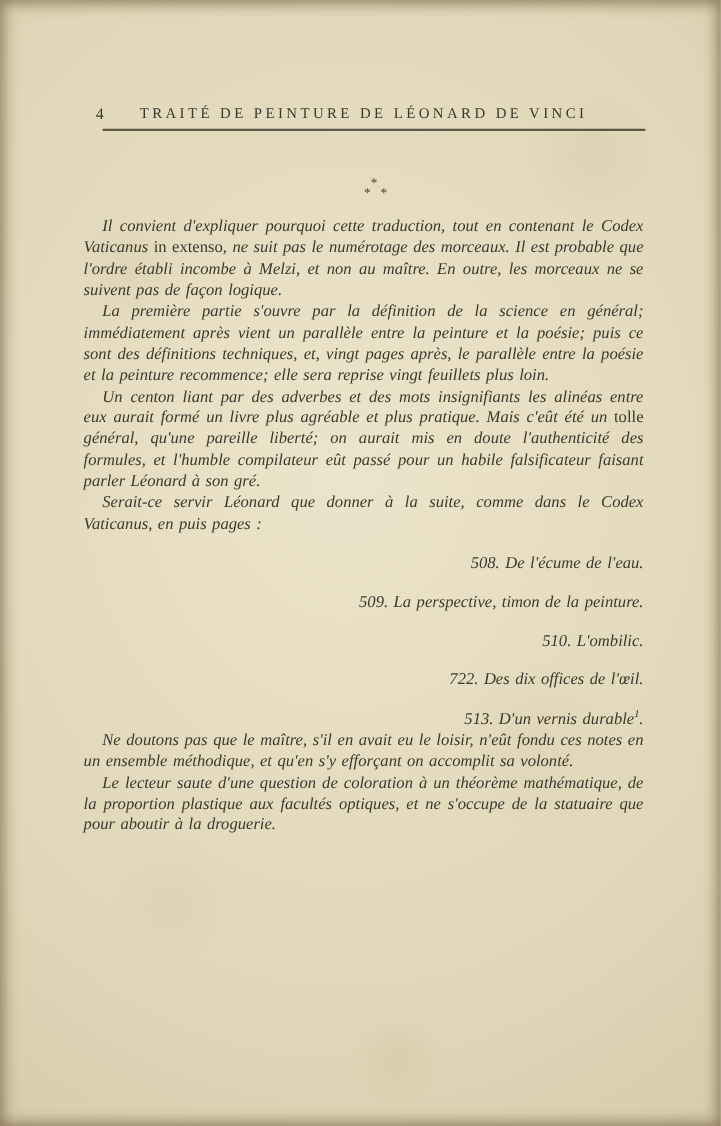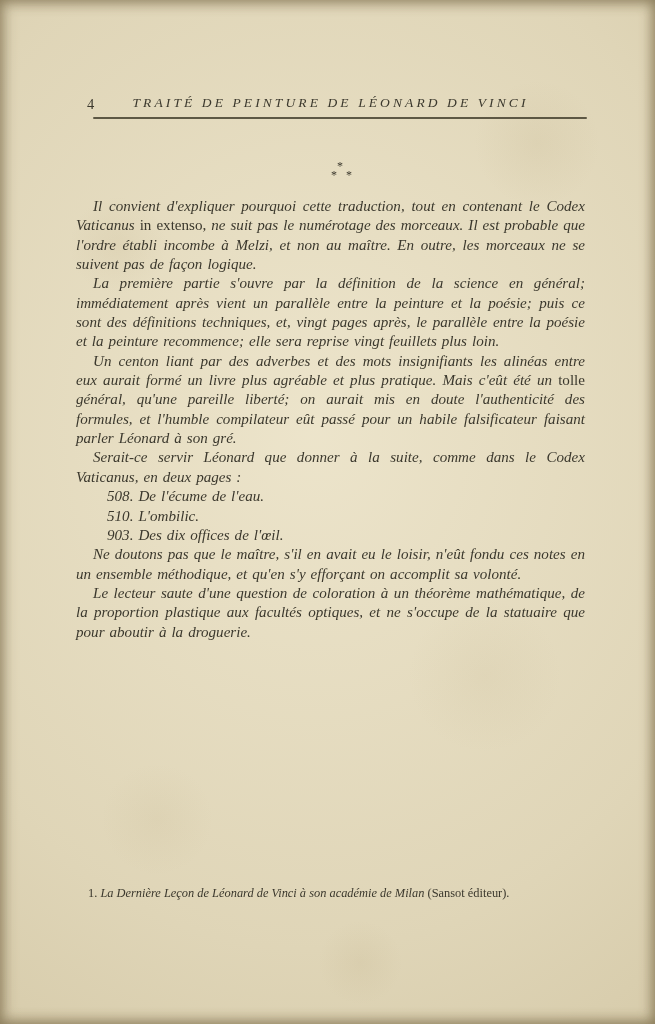--- a/index.html
+++ b/index.html
@@ -51,21 +51,20 @@
     top: 2px;
     font-size: 14.5px;
     letter-spacing: 1px;
   }
   .running-title {
     position: absolute;
     left: 0;
     right: 0;
     top: 1px;
     text-align: center;
-    font-style: italic;
     font-size: 13.5px;
     letter-spacing: 3.1px;
     white-space: nowrap;
   }
   .header-rule {
     position: absolute;
     top: 117px;
     left: 93px;
     width: 494px;
     height: 2px;
@@ -92,21 +91,22 @@
     font-size: 15.1px;
     line-height: 19.35px;
     text-align: justify;
     word-spacing: 1.2px;
   }
   .body-text p { margin: 0; }
   .body-text p.indent { text-indent: 17px; }
   .body-text p.list {
     text-indent: 0;
     padding-left: 31px;
-    text-align: left;
+    text-align: right;
+    margin-top: 16px;
   }
   .italic { font-style: italic; }
   .roman  { font-style: normal; margin-top: 41px; }
   sup {
     font-size: 0.62em;
     font-style: italic;
     vertical-align: super;
     line-height: 0;
   }
   .footnote {
@@ -132,23 +132,24 @@
 
   <div class="asterism">
     <div class="row1">*</div>
     <div class="row2"><span>*</span><span>*</span></div>
   </div>
 
   <div class="body-text">
       <p class="indent"><span class="italic">Il convient d'expliquer pourquoi cette traduction, tout en contenant le Codex Vaticanus </span><span class="roman">in extenso, </span><span class="italic">ne suit pas le numérotage des morceaux. Il est probable que l'ordre établi incombe à Melzi, et non au maître. En outre, les morceaux ne se suivent pas de façon logique.</span></p>
       <p class="indent"><span class="italic">La première partie s'ouvre par la définition de la science en général; immédiatement après vient un parallèle entre la peinture et la poésie; puis ce sont des définitions techniques, et, vingt pages après, le parallèle entre la poésie et la peinture recommence; elle sera reprise vingt feuillets plus loin.</span></p>
       <p class="indent"><span class="italic">Un centon liant par des adverbes et des mots insignifiants les alinéas entre eux aurait formé un livre plus agréable et plus pratique. Mais c'eût été un </span><span class="roman">tolle </span><span class="italic">général, qu'une pareille liberté; on aurait mis en doute l'authenticité des formules, et l'humble compilateur eût passé pour un habile falsificateur faisant parler Léonard à son gré.</span></p>
-      <p class="indent"><span class="italic">Serait-ce servir Léonard que donner à la suite, comme dans le Codex Vaticanus, en deux pages :</span></p>
+      <p class="indent"><span class="italic">Serait-ce servir Léonard que donner à la suite, comme dans le Codex Vaticanus, en puis pages :</span></p>
       <p class="list"><span class="italic">508.  De l'écume de l'eau.</span></p>
+      <p class="list"><span class="italic">509.  La perspective, timon de la peinture.</span></p>
       <p class="list"><span class="italic">510.  L'ombilic.</span></p>
-      <p class="list"><span class="italic">903.  Des dix offices de l'œil.</span></p>
+      <p class="list"><span class="italic">722.  Des dix offices de l'œil.</span></p>
+      <p class="list"><span class="italic">513.  D'un vernis durable</span><sup>1</sup><span class="italic">.</span></p>
       <p class="indent"><span class="italic">Ne doutons pas que le maître, s'il en avait eu le loisir, n'eût fondu ces notes en un ensemble méthodique, et qu'en s'y efforçant on accomplit sa volonté.</span></p>
       <p class="indent"><span class="italic">Le lecteur saute d'une question de coloration à un théorème mathématique, de la proportion plastique aux facultés optiques, et ne s'occupe de la statuaire que pour aboutir à la droguerie.</span></p>
     </div>
 
-  <div class="footnote"><span class="roman">1. </span><span class="italic">La Dernière Leçon de Léonard de Vinci à son académie de Milan </span><span class="roman">(Sansot éditeur).</span></div>
 
 </div>
 
 </body></html>

